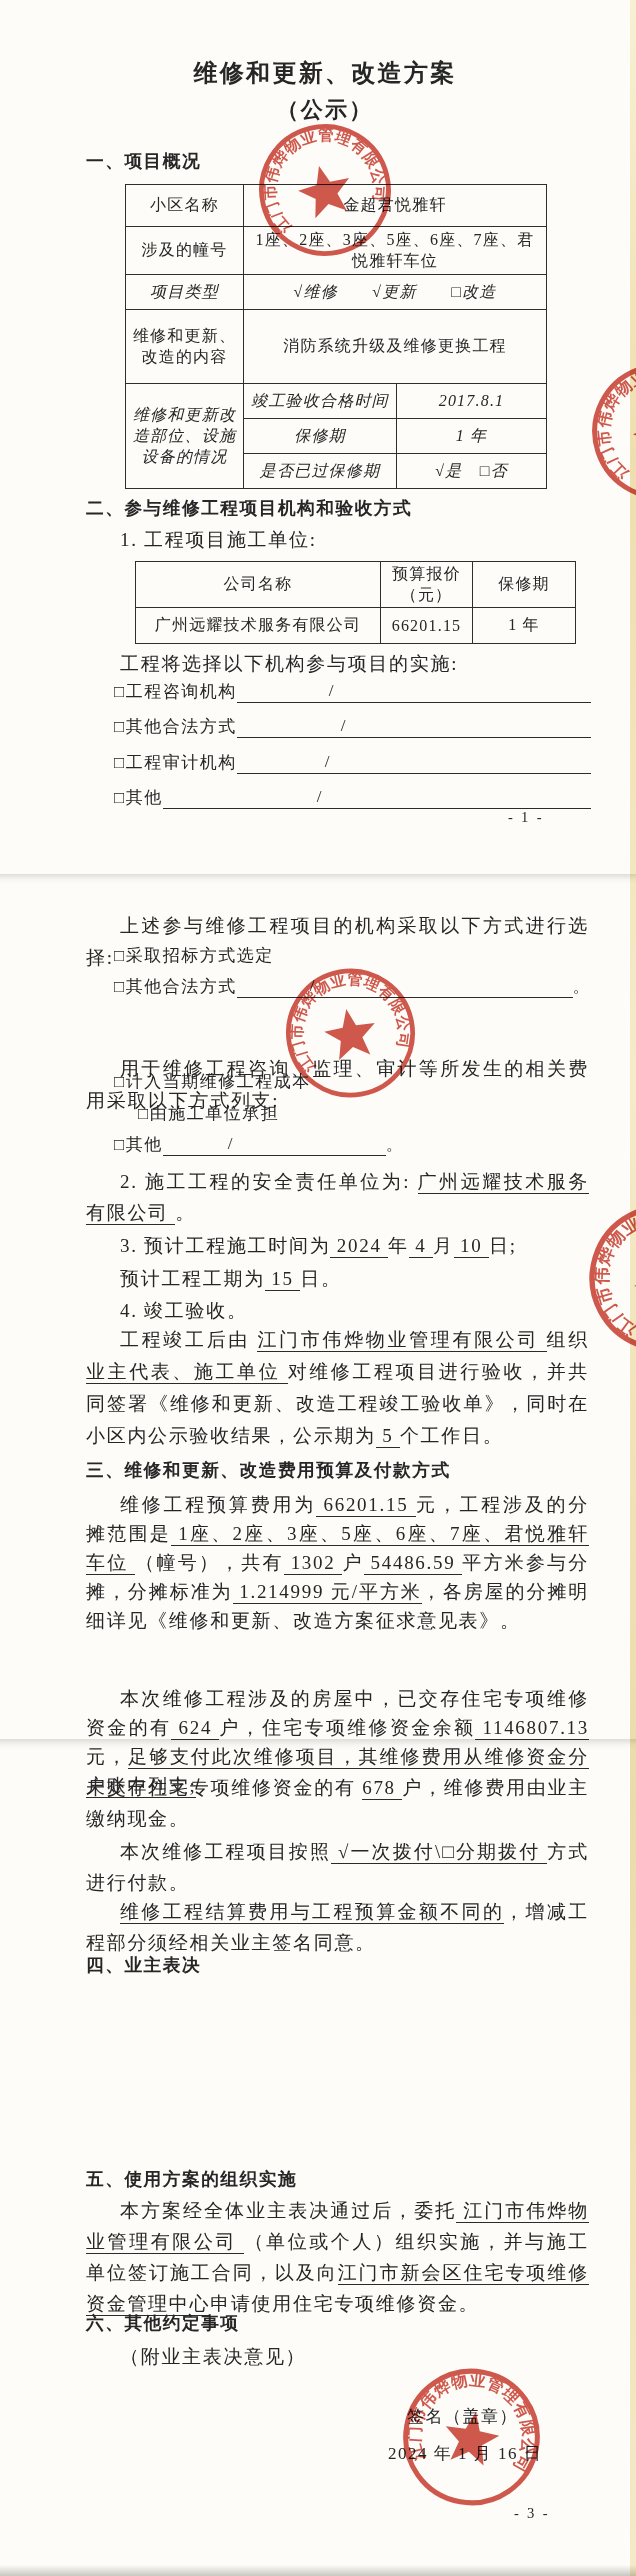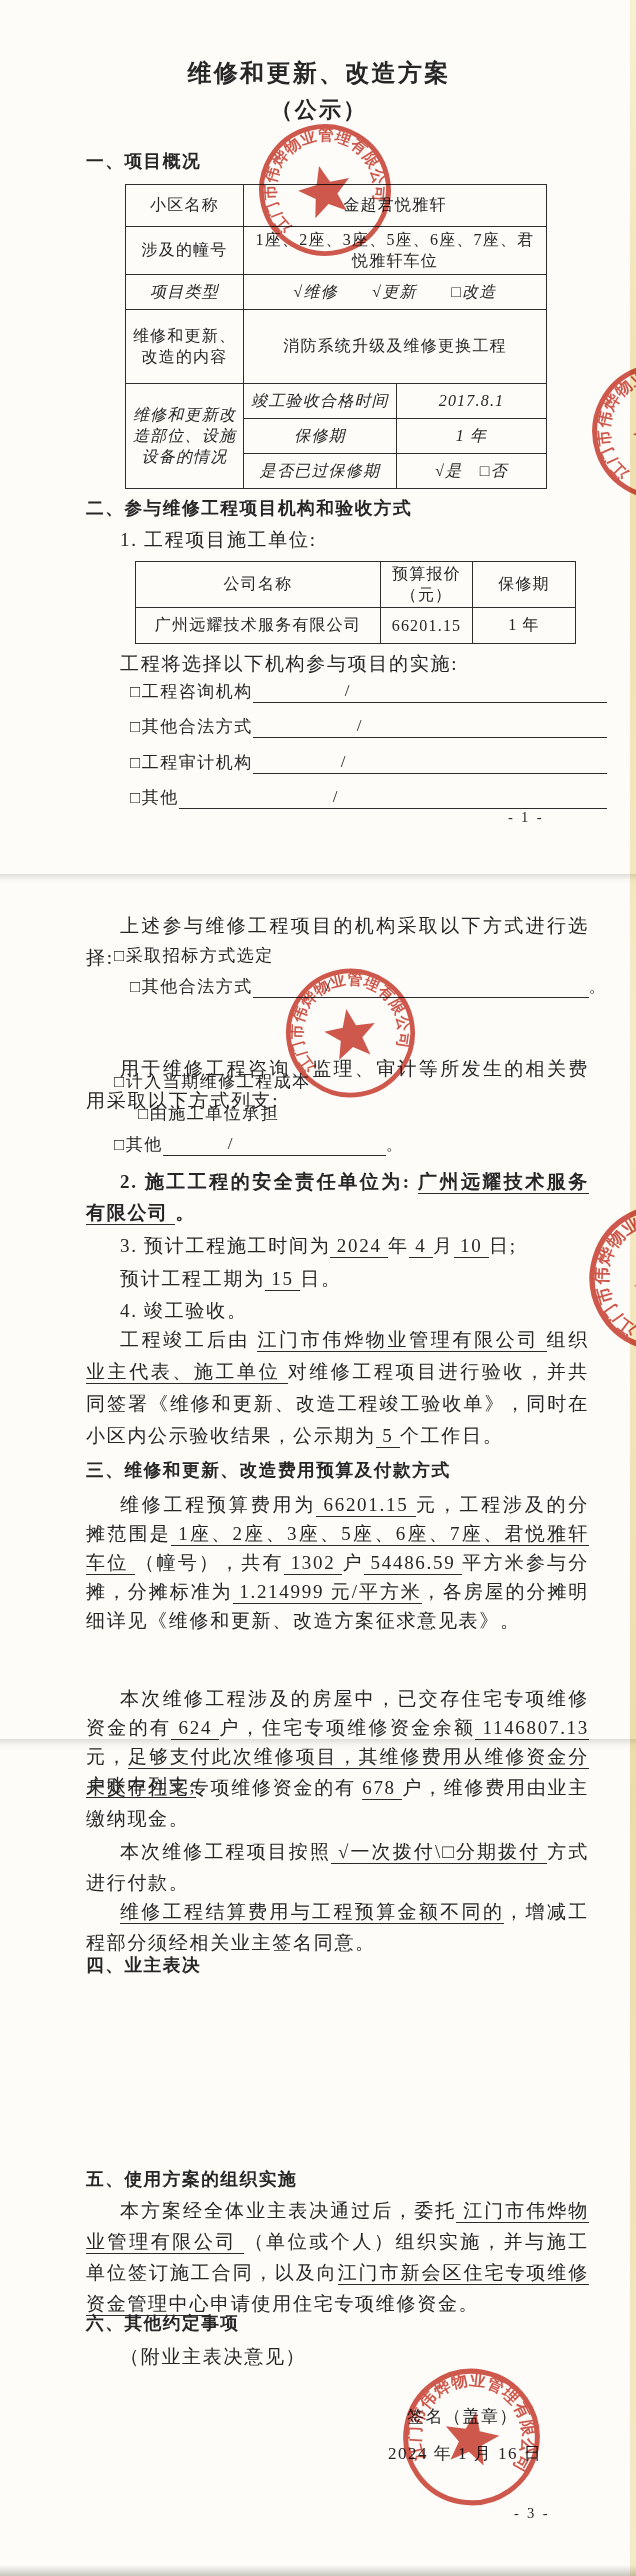--- a/index.html
+++ b/index.html
@@ -11,33 +11,33 @@
   
   .edge-strip{position:absolute; top:0; right:0; width:7px; height:2576px;
     background:linear-gradient(180deg,#f6eecb 0%,#ecd9a2 18%,#f3e8c0 42%,#e9d59c 70%,#f2e7bf 100%);
     opacity:.85;}
   .page-shadow{position:absolute; left:0; width:637px;
     background:linear-gradient(180deg,rgba(90,85,70,.18),rgba(90,85,70,.04) 55%,rgba(0,0,0,0));}
   .bottom-shadow{position:absolute; left:0; width:637px;
     background:linear-gradient(0deg,rgba(80,75,60,.30),rgba(0,0,0,0));}
   
   .abs{position:absolute;}
-  .title{left:12px; width:614px; text-align:center; font-family:"Liberation Sans","DejaVu Sans",sans-serif;
+  .title{left:18px; width:614px; text-align:center; font-family:"Liberation Sans","DejaVu Sans",sans-serif;
     font-weight:bold; letter-spacing:2.3px;}
   .t-main{top:57px; font-size:24px;}
   .t-sub{top:95px; font-size:22px;}
   .heading{left:86px; font-family:"Liberation Sans","DejaVu Sans",sans-serif; font-weight:bold;
     font-size:17.7px; letter-spacing:1.5px; white-space:nowrap;}
   .para{left:86px; width:503px; font-size:19px; letter-spacing:1.7px; text-align:justify;
     text-justify:inter-ideograph;}
   .lh42{line-height:32px;} .lh40{line-height:31px;} .lh38{line-height:29px;}
   .ind{text-indent:34px;}
   .cbline{left:114px; display:flex; align-items:flex-end; font-size:17px; letter-spacing:1.5px;
     line-height:23px; white-space:nowrap;}
-  .w-full{width:477px;margin-left:16px;}
+  .w-full{width:477px;}
   .u{border-bottom:1.5px solid #2b2b2b; padding-bottom:0.8px;}
   .blank{display:inline-block; border-bottom:1.5px solid #2b2b2b; min-width:31px; height:21.5px;
     line-height:20px; text-align:left; overflow:visible;}
   
   table{border-collapse:collapse; table-layout:fixed; position:absolute; font-size:16px;}
   td{border:1.5px solid #2e2e2e; text-align:center; vertical-align:middle; padding:1.5px 6.2px;
      letter-spacing:1.2px; overflow:hidden;}
   .t1{left:125px; top:184px; width:421px;}
   .t2{left:135px; top:561px; width:441px;}
   .h55{height:42px;} .h63{height:48px;} .h45{height:35px;font-style:italic;} .h96{height:74px;}
@@ -153,21 +153,21 @@
       <span>。</span>
     </div>
   <div class="abs para lh42 ind" style="top:1053px;">用于维修工程咨询、监理、审计等所发生的相关费用采取以下方式列支:</div>
   <div class="abs cbline" style="top:1070px;">□计入当期维修工程成本</div>
   <div class="abs cbline" style="top:1102px;margin-left:24px;">□由施工单位承担</div>
   <div class="abs cbline" style="top:1133px;">
       <span>□其他</span>
       <span class="blank" style="width: 158px; padding-left: 65px;">/</span>
       <span>。</span>
     </div>
-  <div class="abs para lh40 ind" style="top:1166px;font-weight:bold;"><span>2. 施工工程的安全责任单位为: </span><span class="u"> 广州远耀技术服务有限公司 </span><span>。</span></div>
+  <div class="abs para lh40 ind" style="top:1166px;"><span>2. 施工工程的安全责任单位为: </span><span class="u"> 广州远耀技术服务有限公司 </span><span>。</span></div>
   <div class="abs para lh42 ind" style="top:1230px;"><span>3. 预计工程施工时间为</span><span class="u">  2024  </span><span>年</span><span class="u"> 4 </span><span>月</span><span class="u"> 10 </span><span>日;</span></div>
   <div class="abs para lh42 ind" style="top:1263px;"><span>预计工程工期为</span><span class="u">   15   </span><span>日。</span></div>
   <div class="abs para lh42 ind" style="top:1295px;">4. 竣工验收。</div>
   <div class="abs para lh42 ind" style="top:1324px;"><span>工程竣工后由 </span><span class="u"> 江门市伟烨物业管理有限公司 </span><span> 组织 </span><span class="u"> 业主代表、施工单位 </span><span> 对维修工程项目进行验收，并共同签署《维修和更新、改造工程竣工验收单》，同时在小区内公示验收结果，公示期为</span><span class="u">  5  </span><span>个工作日。</span></div>
   <div class="abs heading" style="top:1458px;">三、维修和更新、改造费用预算及付款方式</div>
   <div class="abs para lh38 ind" style="top:1490px;"><span>维修工程预算费用为</span><span class="u"> 66201.15 </span><span>元，工程涉及的分摊范围是</span><span class="u"> 1座、2座、3座、5座、6座、7座、君悦雅轩车位 </span><span>（幢号），共有</span><span class="u">  1302   </span><span>户</span><span class="u">  54486.59  </span><span>平方米参与分摊，分摊标准为</span><span class="u">   1.214999   </span><span class="u">元/平方米</span><span>，各房屋的分摊明细详见《维修和更新、改造方案征求意见表》。</span></div>
   <div class="abs para lh38 ind" style="top:1636px;margin-top:48px;"><span>本次维修工程涉及的房屋中，已交存住宅专项维修资金的有</span><span class="u"> 624 </span><span>户，住宅专项维修资金余额</span><span class="u">   1146807.13     </span><span>元，</span><span class="u">足够支付此次维修项目，其维修费用从维修资金分户账中列支;</span></div>
 
   <div class="abs para lh40" style="top:1772px;"><span>未交存住宅专项维修资金的有 </span><span class="u"> 678 </span><span> 户，维修费用由业主缴纳现金。</span></div>
   <div class="abs para lh40 ind" style="top:1836px;"><span>本次维修工程项目按照</span><span class="u"> √一次拨付\□分期拨付 </span><span>方式进行付款。</span></div>

